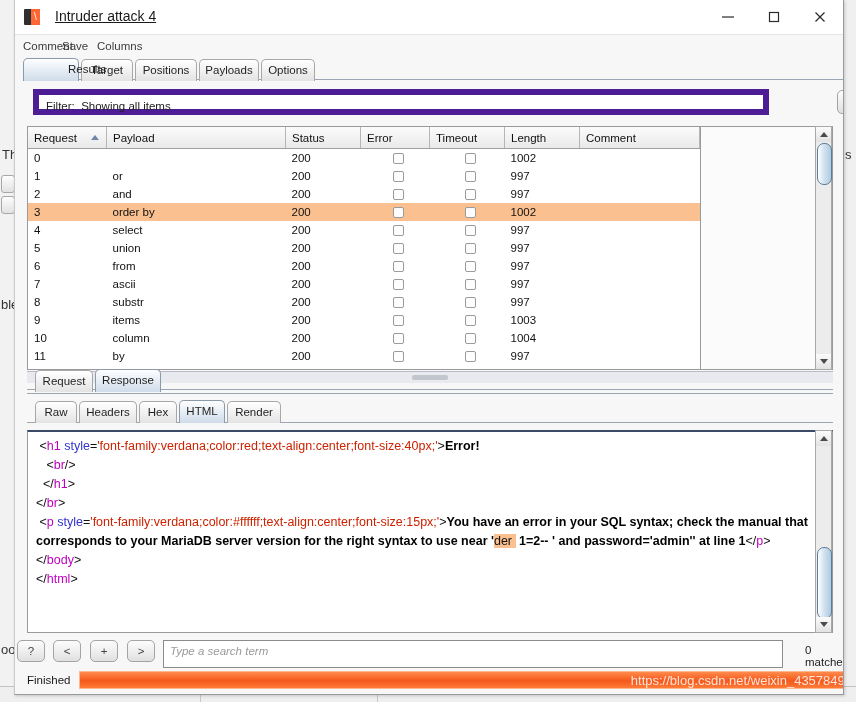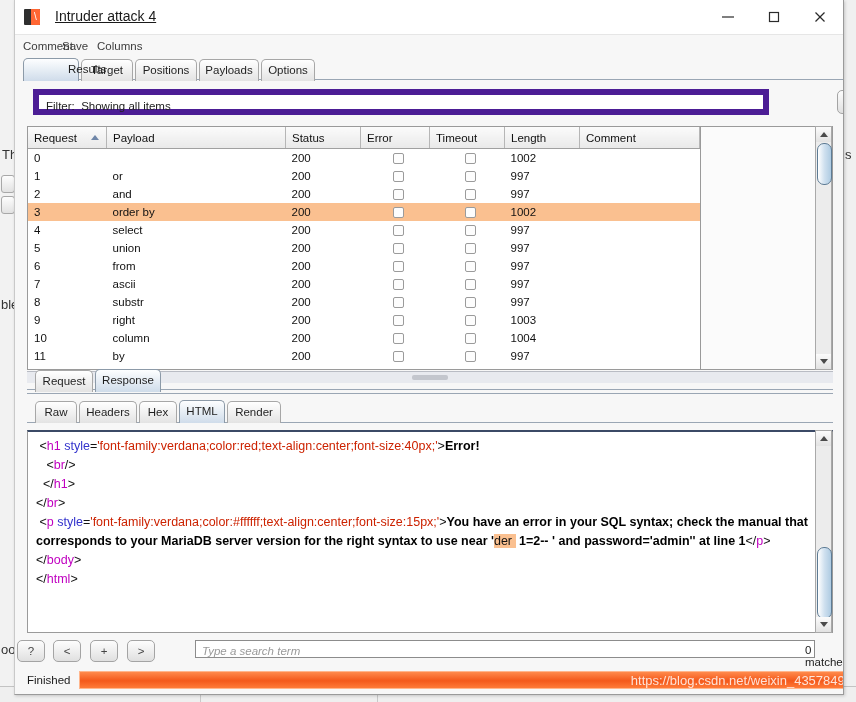--- a/index.html
+++ b/index.html
@@ -209,21 +209,21 @@
   .hl { background: #fac090; }
 
   
   .sbtn {
     position: absolute; top: 640px; width: 28px; height: 22px; box-sizing: border-box;
     background: linear-gradient(#fdfdfd,#e0e0e0);
     border: 1px solid #a4a4a4; border-radius: 5px;
     font-size: 11.5px; color: #444; text-align: center; line-height: 20px;
   }
   .search-input {
-    position: absolute; left: 180px; top: 640px; width: 620px; height: 18px;
+    position: absolute; left: 148px; top: 640px; width: 620px; height: 28px;
     background: #ffffff; border: 1px solid #8c8c8c; box-sizing: border-box;
     font-size: 11.5px; font-style: italic; color: #9a9a9a;
     padding: 0 0 0 6px; line-height: 20px;
   }
   .matches {
     position: absolute; left: 790px; top: 644px; font-size: 11.5px; color: #222;
   }
 
   
   .status-label {
@@ -399,21 +399,21 @@
               <td class="c-req">8</td>
               <td class="c-pay">substr</td>
               <td class="c-stat">200</td>
               <td class="c-err center"><span class="cbox"></span></td>
               <td class="c-time center"><span class="cbox"></span></td>
               <td class="c-len">997</td>
               <td class="c-com"></td>
             </tr>
             <tr>
               <td class="c-req">9</td>
-              <td class="c-pay">right</td>
+              <td class="c-pay">items</td>
               <td class="c-stat">200</td>
               <td class="c-err center"><span class="cbox"></span></td>
               <td class="c-time center"><span class="cbox"></span></td>
               <td class="c-len">1003</td>
               <td class="c-com"></td>
             </tr>
             <tr>
               <td class="c-req">10</td>
               <td class="c-pay">column</td>
               <td class="c-stat">200</td>

